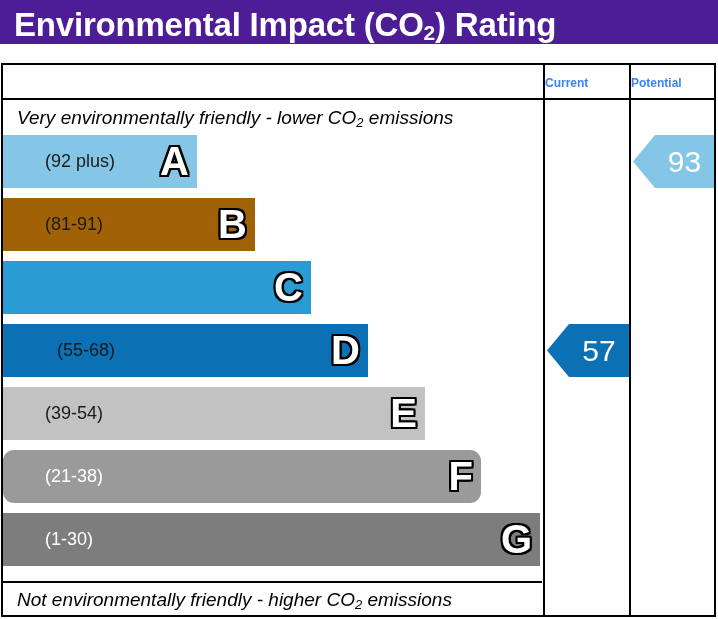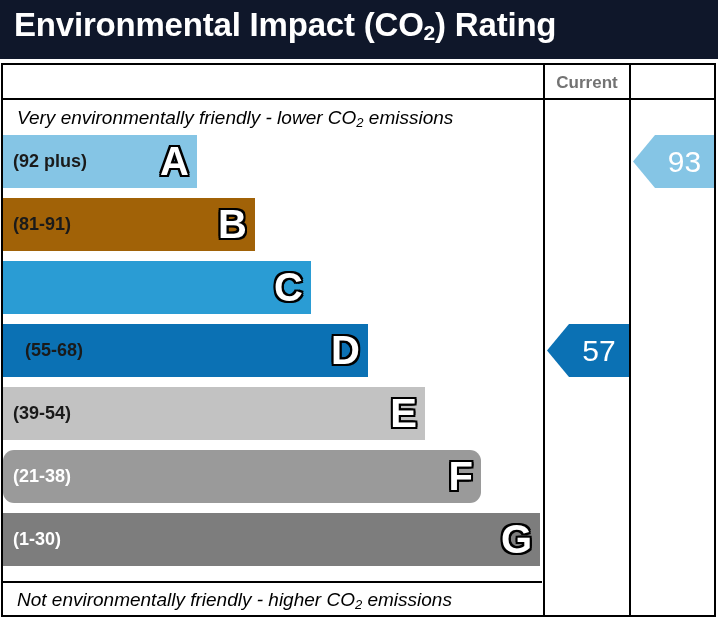--- a/index.html
+++ b/index.html
@@ -18,22 +18,22 @@
     background: #ffffff;
     overflow: hidden;
   }
 
   
   .title-bar {
     position: absolute;
     left: 0;
     top: 0;
     width: 718px;
-    height: 59px;
-    background: #0f172a;
+    height: 44px;
+    background: #4c1d95;
     box-sizing: border-box;
   }
   .title-text {
     position: absolute;
     left: 14px;
     top: 6px;
     font-size: 33px;
     font-weight: bold;
     color: #ffffff;
     letter-spacing: -0.2px;
@@ -86,24 +86,24 @@
     width: 539px;
     height: 2px;
     background: #000000;
   }
 
   .col-head {
     position: absolute;
     top: 6px;
     height: 24px;
     line-height: 24px;
-    font-size: 17px;
+    font-size: 12px;
     font-weight: bold;
-    color: #737373;
-    text-align: center;
+    color: #3b82f6;
+    text-align: left;
   }
   .col-head.current { left: 542px; width: 84px; }
   .col-head.potential { left: 628px; width: 83px; }
 
   
   .caption {
     position: absolute;
     left: 14px;
     height: 26px;
     line-height: 26px;
@@ -130,26 +130,26 @@
     height: 444px;
   }
   .band {
     position: absolute;
     left: 0;
     height: 53px;
     box-sizing: border-box;
   }
   .band-range {
     position: absolute;
-    left: 10px;
+    left: 42px;
     top: 0;
     height: 71px;
     line-height: 53px;
     font-size: 18px;
-    font-weight: bold;
+    font-weight: normal;
     white-space: nowrap;
   }
   .band-letter {
     position: absolute;
     right: 8px;
     top: 0;
     height: 53px;
     line-height: 52px;
     font-size: 40px;
     font-weight: bold;
@@ -193,20 +193,21 @@
   </div>
 
   <div class="table-frame">
 
     <div class="hline-header"></div>
     <div class="hline-bottom"></div>
     <div class="vline col-current"></div>
     <div class="vline col-potential"></div>
 
     <div class="col-head current">Current</div>
+    <div class="col-head potential">Potential</div>
 
     <div class="caption top"><span>Very environmentally friendly - lower CO</span><sub>2</sub><span> emissions</span></div>
     <div class="caption bottom"><span>Not environmentally friendly - higher CO</span><sub>2</sub><span> emissions</span></div>
 
     <div class="bands" id="bands-container">
         <div class="band" style="top: 0px; width: 194px; background: rgb(133, 197, 229);">
           <span class="band-range" style="color: rgb(26, 26, 26);">(92 plus)</span>
           <span class="band-letter">A</span>
         </div>
         <div class="band" style="top: 63px; width: 252px; background: #a16207;">

